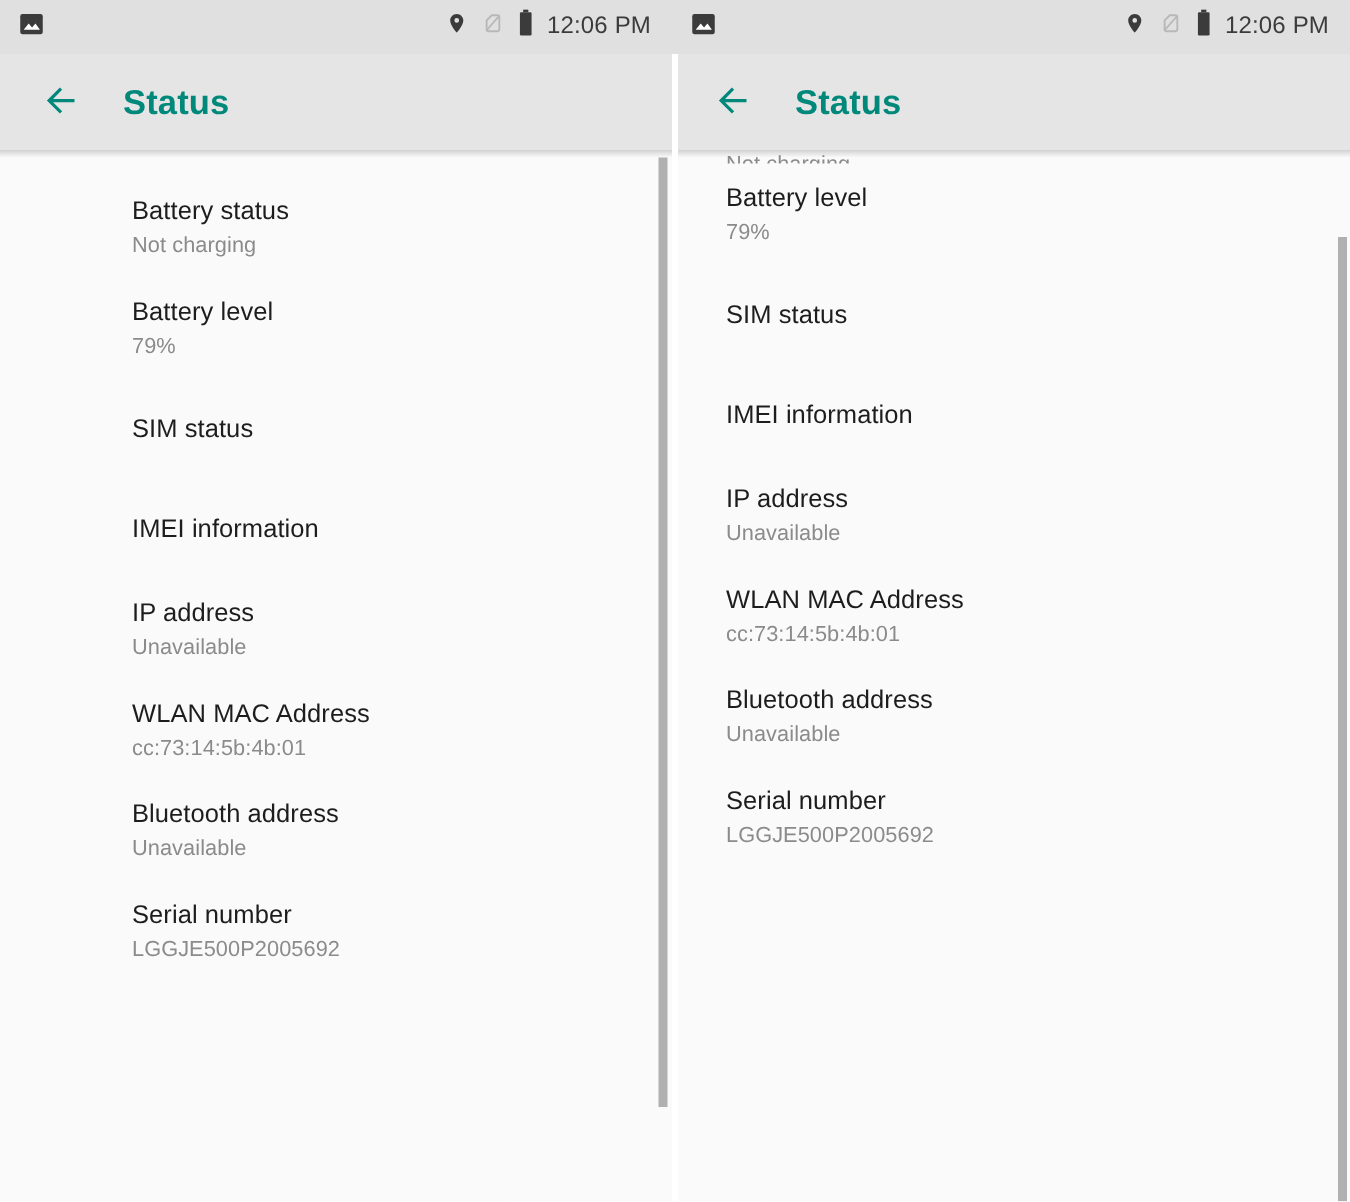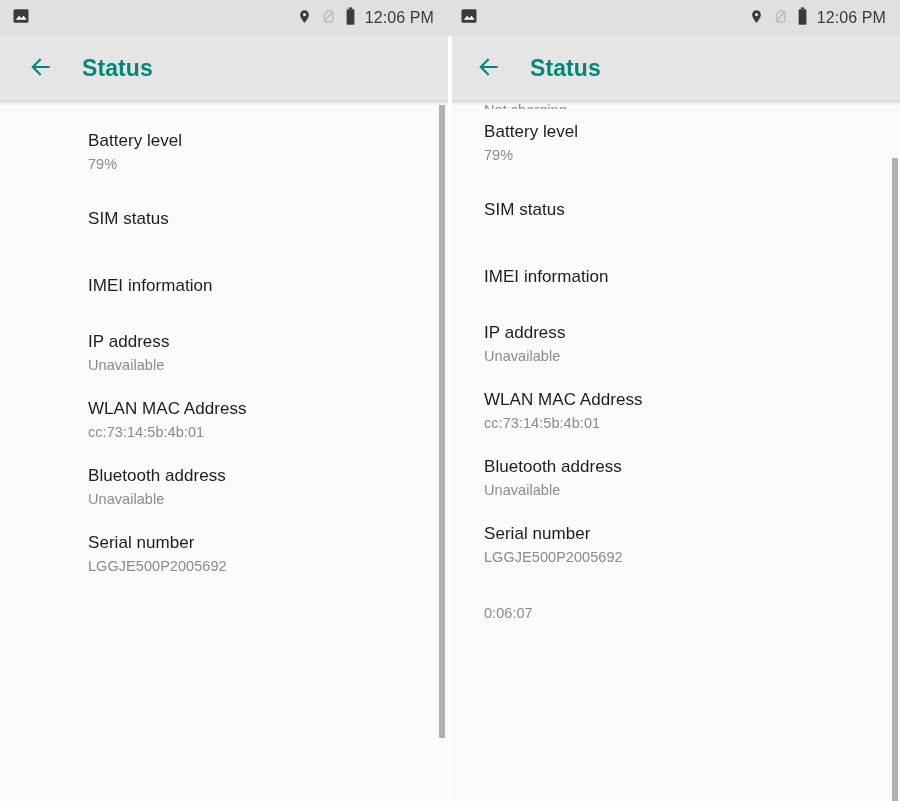--- a/index.html
+++ b/index.html
@@ -198,20 +198,24 @@
           <svg width="26" height="26" viewBox="0 0 24 24">
             <path d="M20 11H6.8l5.6-5.6L11 4l-8 8 8 8 1.4-1.4L6.8 13H20z" fill="#00897b"></path>
           </svg>
         </span>
       </button>
       <div class="appbar-title">Status</div>
     </div>
 
     <div class="list left-list">
 
+      <div class="list-item">
+        <span class="item-title">Battery status</span>
+        <span class="item-sub">Not charging</span>
+      </div>
 
       <div class="list-item">
         <span class="item-title">Battery level</span>
         <span class="item-sub">79%</span>
       </div>
 
       <div class="list-item">
         <span class="item-title">SIM status</span>
       </div>
 
@@ -323,21 +327,20 @@
         <span class="item-title">Bluetooth address</span>
         <span class="item-sub">Unavailable</span>
       </div>
 
       <div class="list-item">
         <span class="item-title">Serial number</span>
         <span class="item-sub">LGGJE500P2005692</span>
       </div>
 
       <div class="list-item">
-        <span class="item-sub">0:06:07</span>
       </div>
 
     </div>
 
     <div class="scrollbar right-sb"></div>
   </div>
 
 </div>
 
 </body></html>

